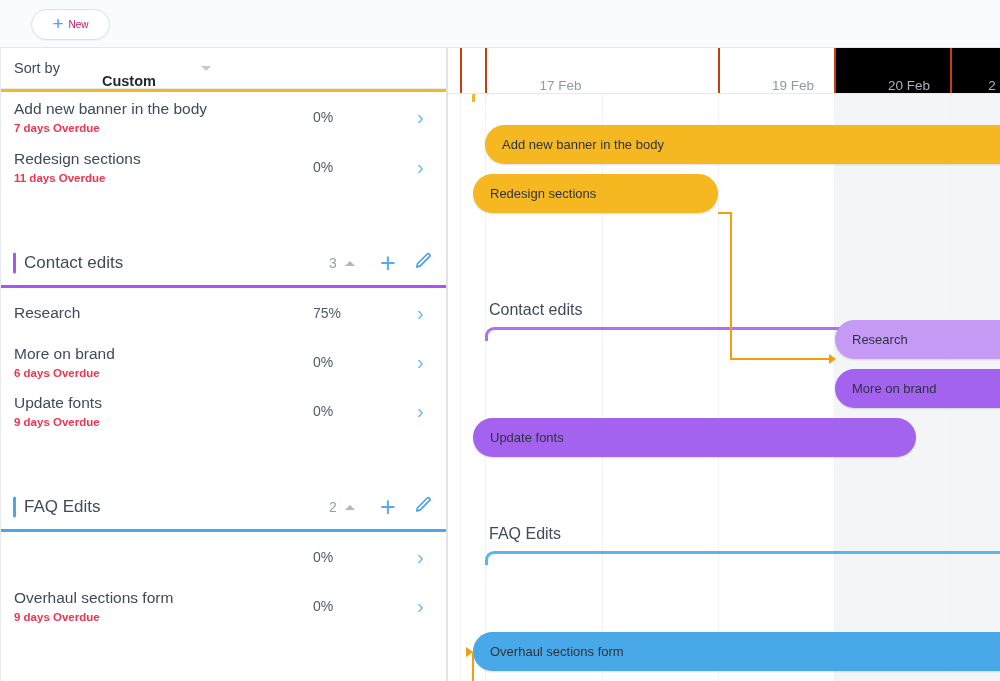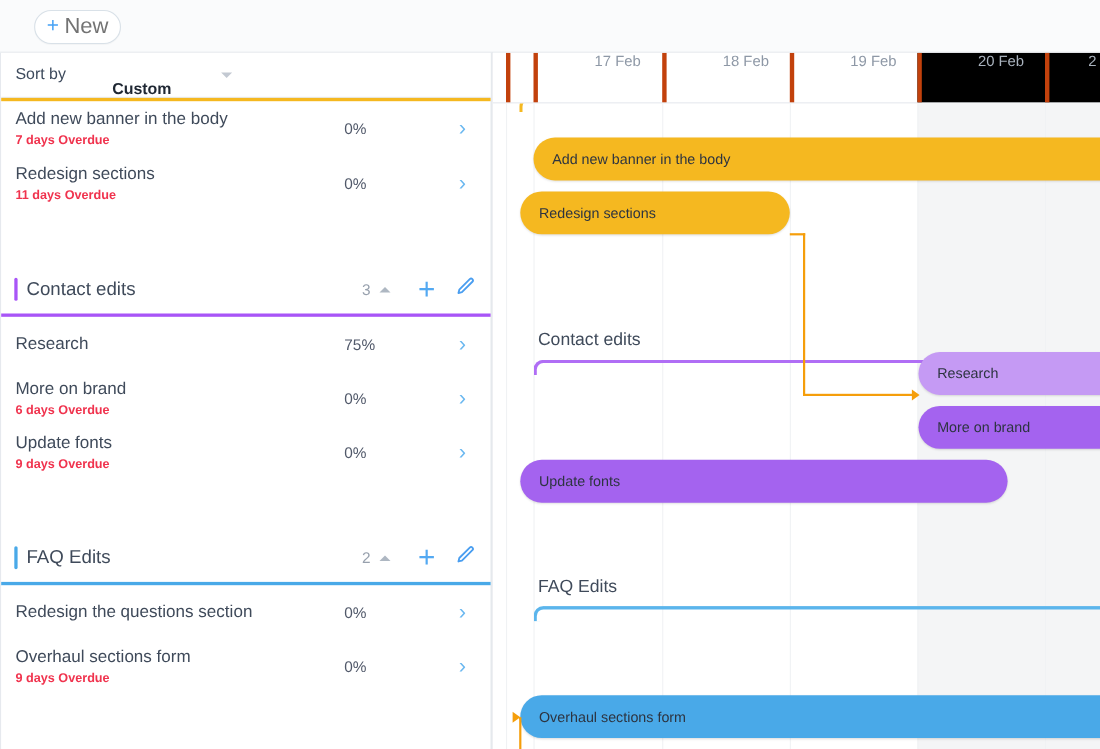--- a/index.html
+++ b/index.html
@@ -23,21 +23,21 @@
     border: 1px solid #d9e1e8; border-radius: 16px;
     background: #ffffff;
     display: flex; align-items: center; justify-content: center; gap: 5px;
     cursor: pointer;
     box-shadow: 0 1px 1px rgba(0,0,0,0.03);
   }
   .new-btn .plus {
     color: #49a3f5; font-size: 19px; line-height: 1; font-weight: 400;
     position: relative; top: -1px;
   }
-  .new-btn .lbl { color: #737373; font-size: 20px; }
+  .new-btn .lbl { color: #be185d; font-size: 10px; }
 
   
   .left-panel {
     position: absolute; left: 0; top: 48px; width: 447px; height: 633px;
     background: #ffffff;
     border-right: 1px solid #dfe3e8;
     border-left: 1px solid #e6e9ee;
     overflow: hidden;
   }
   .sort-row {
@@ -115,22 +115,22 @@
   .gantt {
     position: absolute; left: 448px; top: 48px; width: 552px; height: 633px;
     background: #ffffff; overflow: hidden;
   }
   .gantt-header {
     position: absolute; left: 0; top: 0; width: 552px; height: 46px;
     background: #ffffff; border-bottom: 1px solid #e6e9ee;
   }
   .daycol {
     position: absolute; top: 0; height: 45px;
-    border-left: 4px solid #c2410c;
-    display: flex; align-items: flex-start; justify-content: center; padding-left: 32px;
+    border-left: 2px solid #c2410c;
+    display: flex; align-items: flex-end; justify-content: center; padding-left: 32px;
   }
   .daycol .dlbl { font-size: 13.5px; color: #8e98a6; }
   .daycol.weekend { background: #000000; text-decoration: underline; }
   .daycol.weekend .dlbl { color: #a9b2bd; }
 
   .gantt-body {
     position: absolute; left: 0; top: 46px; width: 552px; height: 587px;
     overflow: hidden;
   }
   .gridcol {
@@ -241,44 +241,40 @@
           <span class="stitle">FAQ Edits</span>
           <span class="scount">2</span>
           <span class="sarrow"></span>
           <span class="splus">+</span>
           <span class="spencil"><svg width="19" height="19" viewBox="0 0 24 24" fill="none" stroke="#4a9ef0" stroke-width="2.1" stroke-linecap="round" stroke-linejoin="round">
               <path d="M16.5 3.5a2.12 2.12 0 0 1 3 3L7.5 18.5l-4 1 1-4z"></path>
             </svg></span>
         </div>
         <div class="grouprule" style="top: 481px; background: rgb(73, 169, 232);"></div>
         <div class="task-row" style="top: 484px;">
-          <span class="tname" style="top:16px">Redesign the questions section</span>
           <span class="tpct">0%</span>
           <span class="tchev">›</span>
         </div>
         <div class="task-row" style="top: 533px;">
           <span class="tname" style="top:8px">Overhaul sections form</span>
           <span class="tover" style="top:30px">9 days Overdue</span>
           <span class="tpct">0%</span>
           <span class="tchev">›</span>
         </div>
       </div>
   </div>
 
   <div class="vdivider"></div>
   <div class="scrollstrip"></div>
 
   <div class="gantt">
     <div class="gantt-header" id="gantt-header">
         <div class="daycol" style="left: 12px; width: 25px;"></div>
         <div class="daycol" style="left: 37px; width: 117px;">
           <span class="dlbl">17 Feb</span>
-        </div>
-        <div class="daycol" style="left: 154px; width: 116px;">
-          <span class="dlbl">18 Feb</span>
         </div>
         <div class="daycol" style="left: 270px; width: 116px;">
           <span class="dlbl">19 Feb</span>
         </div>
         <div class="daycol weekend" style="left: 386px; width: 116px;">
           <span class="dlbl">20 Feb</span>
         </div>
         <div class="daycol weekend" style="left: 502px; width: 50px;">
           <span class="dlbl">2</span>
         </div>

